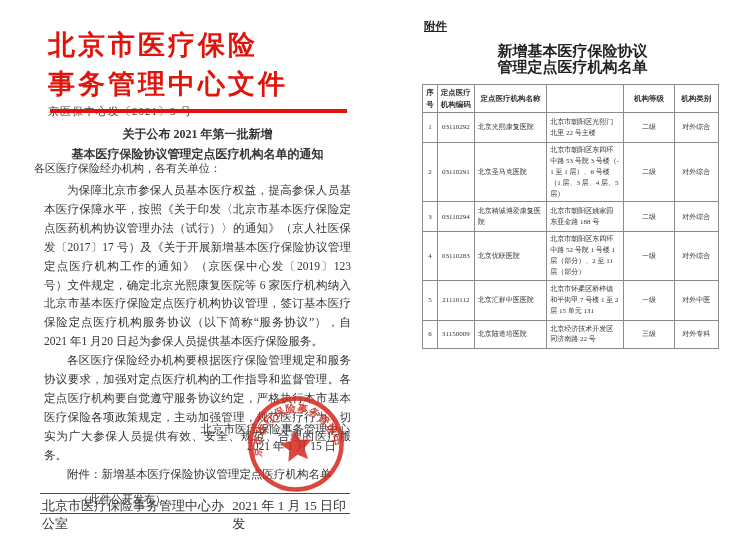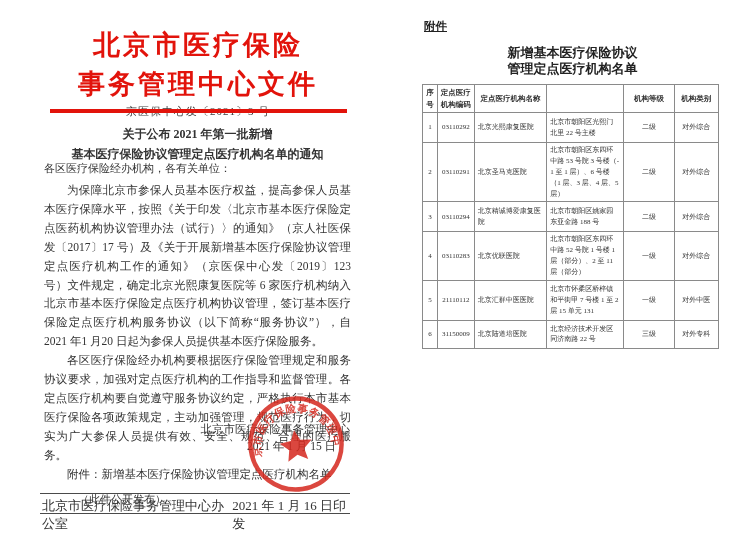--- a/index.html
+++ b/index.html
@@ -8,31 +8,31 @@
     background:#ffffff;
     font-family:"Liberation Serif","DejaVu Serif",serif;
     color:#2e2e2e;
     -webkit-font-smoothing:antialiased;
   }
   .page{position:absolute;top:0;height:551px;background:#fff;}
   #doc-page{left:0;width:385px;}
   #attach-page{left:390px;width:360px;}
 
   
-  .doc-header{position:absolute;left:48px;top:26px;width:300px;text-align:center;}
+  .doc-header{position:absolute;left:48px;top:26px;width:300px;}
   .doc-title-line{
     color:#e2130b;font-size:27px;font-weight:bold;line-height:39px;
     letter-spacing:3px;white-space:nowrap;
   }
   .doc-number{font-size:11px;color:#3a3a3a;letter-spacing:1px;}
   .red-rule{position:absolute;left:50px;top:109px;width:297px;height:4px;background:#e2130b;}
 
   .subject{position:absolute;left:40px;top:124px;width:315px;text-align:center;
     font-size:12px;font-weight:bold;line-height:20px;color:#333;}
-  .salutation{position:absolute;left:44px;top:161px;width:310px;font-size:11px;color:#333;}
+  .salutation{position:absolute;left:34px;top:161px;width:310px;font-size:11px;color:#333;}
 
   .doc-body{position:absolute;left:44px;top:181px;width:307px;
     font-size:11.5px;line-height:18.9px;text-align:justify;color:#333;}
   .doc-body p{margin:0;text-indent:2em;}
 
   .sign-block{position:absolute;left:40px;top:421px;width:310px;text-align:right;
     font-size:11.5px;line-height:17px;color:#333;}
   .sign-date{padding-right:14px;}
 
   .public-note{position:absolute;left:44px;top:492px;font-size:11px;color:#333;margin-left:34px;}
@@ -41,21 +41,21 @@
   #foot-rule-2{top:513px;}
   .foot-row{position:absolute;left:42px;top:497px;width:306px;display:flex;
     justify-content:center;font-size:13px;color:#333;}
 
   #seal{position:absolute;left:246px;top:394px;width:100px;height:100px;
     opacity:.85;transform:rotate(-8deg);pointer-events:none;}
 
   
   .attach-label{position:absolute;left:34px;top:19px;font-size:11.5px;font-weight:bold;color:#222;text-decoration:underline;}
   .attach-title{position:absolute;left:25px;top:45px;width:315px;text-align:center;
-    font-size:13px;font-weight:bold;line-height:16px;color:#222;}
+    font-size:15px;font-weight:bold;line-height:16px;color:#222;font-family:Liberation Mono, monospace;}
 
   table.inst{position:absolute;left:32px;top:84px;width:297px;
     border-collapse:collapse;table-layout:fixed;
     font-family:"Liberation Serif","DejaVu Serif",serif;}
   table.inst th,table.inst td{
     border:1px solid #8a8a8a;padding:2px 3px;vertical-align:middle;
     font-size:7px;line-height:1.55;color:#333;word-break:break-all;}
   table.inst th{font-weight:bold;text-align:center;font-size:7.5px;}
   td.c{text-align:center;}
   td.l{text-align:left;}
@@ -99,21 +99,21 @@
     <polygon fill="#d5281e" points="50,36 54.7,46.4 66.1,47.6 57.6,55.3 60,66.5 50,60.8 40,66.5 42.4,55.3 33.9,47.6 45.3,46.4"></polygon>
     <text font-size="10.5" font-weight="bold" fill="#d5281e" letter-spacing="0.5">
       <textPath href="#seal-arc" startOffset="50%" text-anchor="middle">北京市医疗保险事务管理中心</textPath>
     </text>
   </svg>
 
   <div class="public-note">（此件公开发布）</div>
   <div class="foot-rule" id="foot-rule-1"></div>
   <div class="foot-row">
     <span>北京市医疗保险事务管理中心办公室</span>
-    <span>2021 年 1 月 16 日印发</span>
+    <span>2021 年 1 月 15 日印发</span>
   </div>
   <div class="foot-rule" id="foot-rule-2"></div>
 </div>
 
 <div class="page" id="attach-page">
   <div class="attach-label">附件</div>
   <div class="attach-title">
     <div>新增基本医疗保险协议</div>
     <div>管理定点医疗机构名单</div>
   </div>

